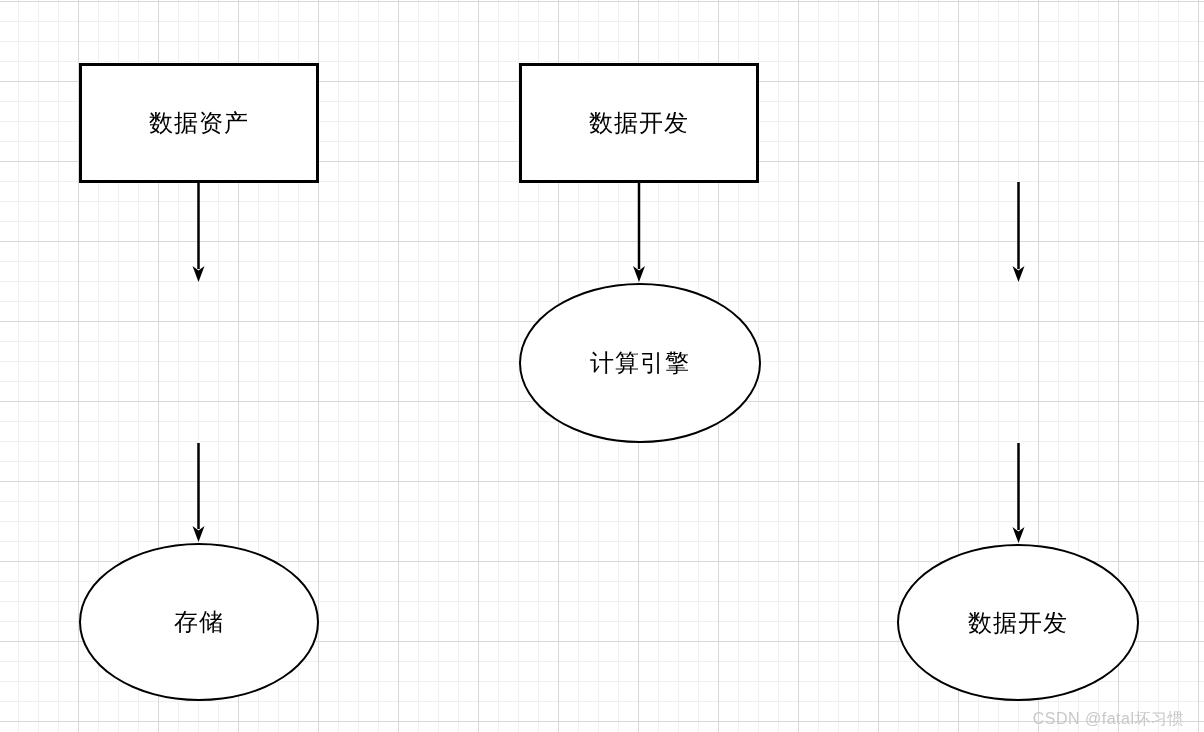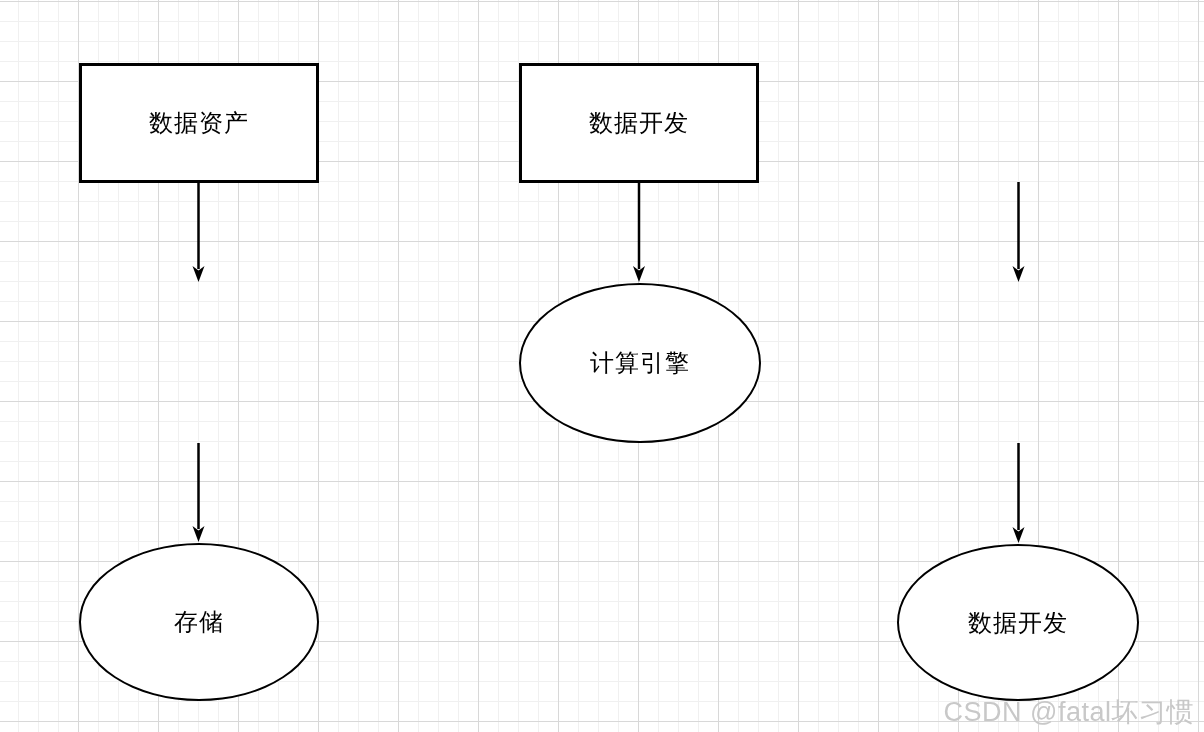--- a/index.html
+++ b/index.html
@@ -34,22 +34,22 @@
     display:flex;align-items:center;justify-content:center;
     text-align:center;
     font-size:24px;letter-spacing:1px;color:#000;
   }
   .rect{border-width:3px;}
   .ellipse{border-radius:50%;border-width:2.5px;}
   .arrows{position:absolute;left:0;top:0;width:1204px;height:732px;pointer-events:none;}
   .arrows line{stroke:var(--stroke);stroke-width:2.5;}
   .arrows path{fill:var(--stroke);stroke:none;}
   .watermark{
-    position:absolute;right:10px;bottom:2px;
-    font-size:27px;color:var(--wm);letter-spacing:0.5px;
+    position:absolute;right:20px;bottom:2px;
+    font-size:16px;color:var(--wm);letter-spacing:0.5px;
     user-select:none;
   }
 </style>
 </head>
 <body>
 
 <div class="canvas">
 
   <svg class="arrows" viewBox="0 0 1204 732" xmlns="http://www.w3.org/2000/svg">
 

